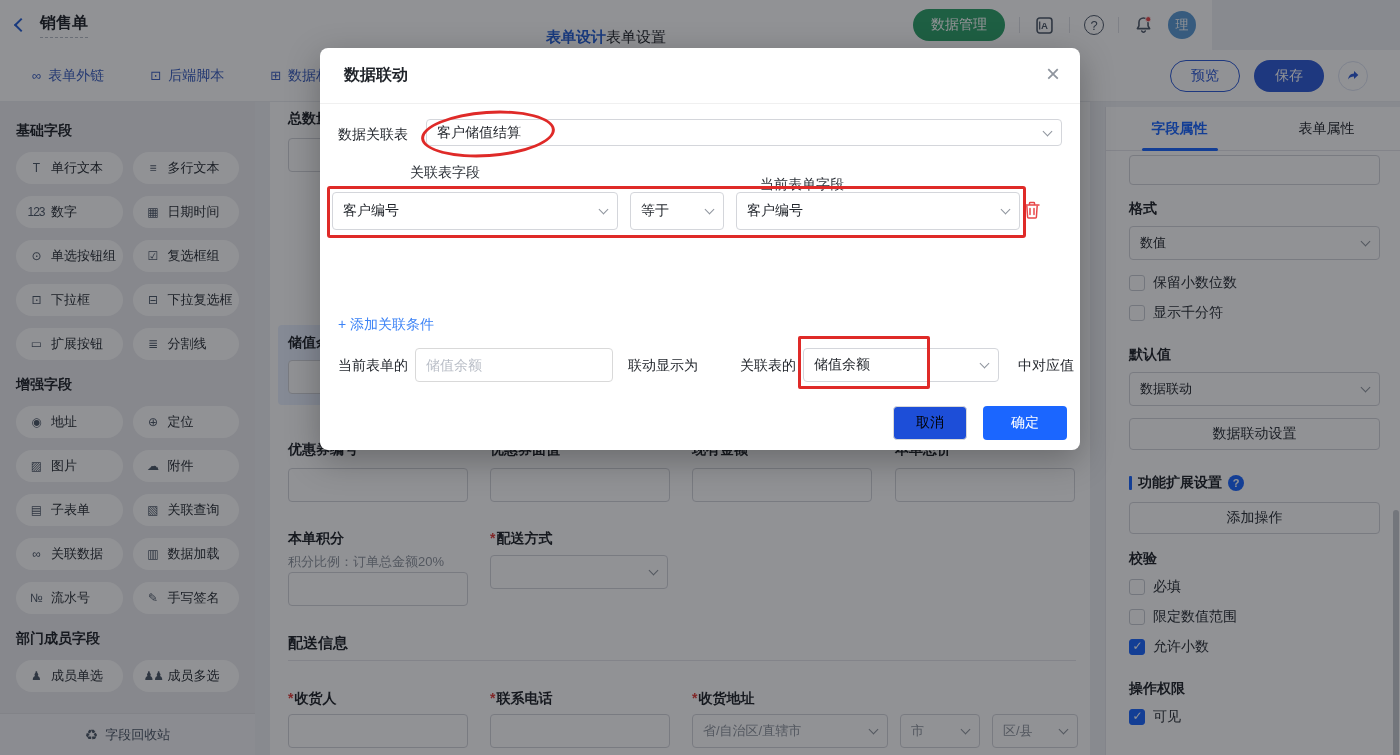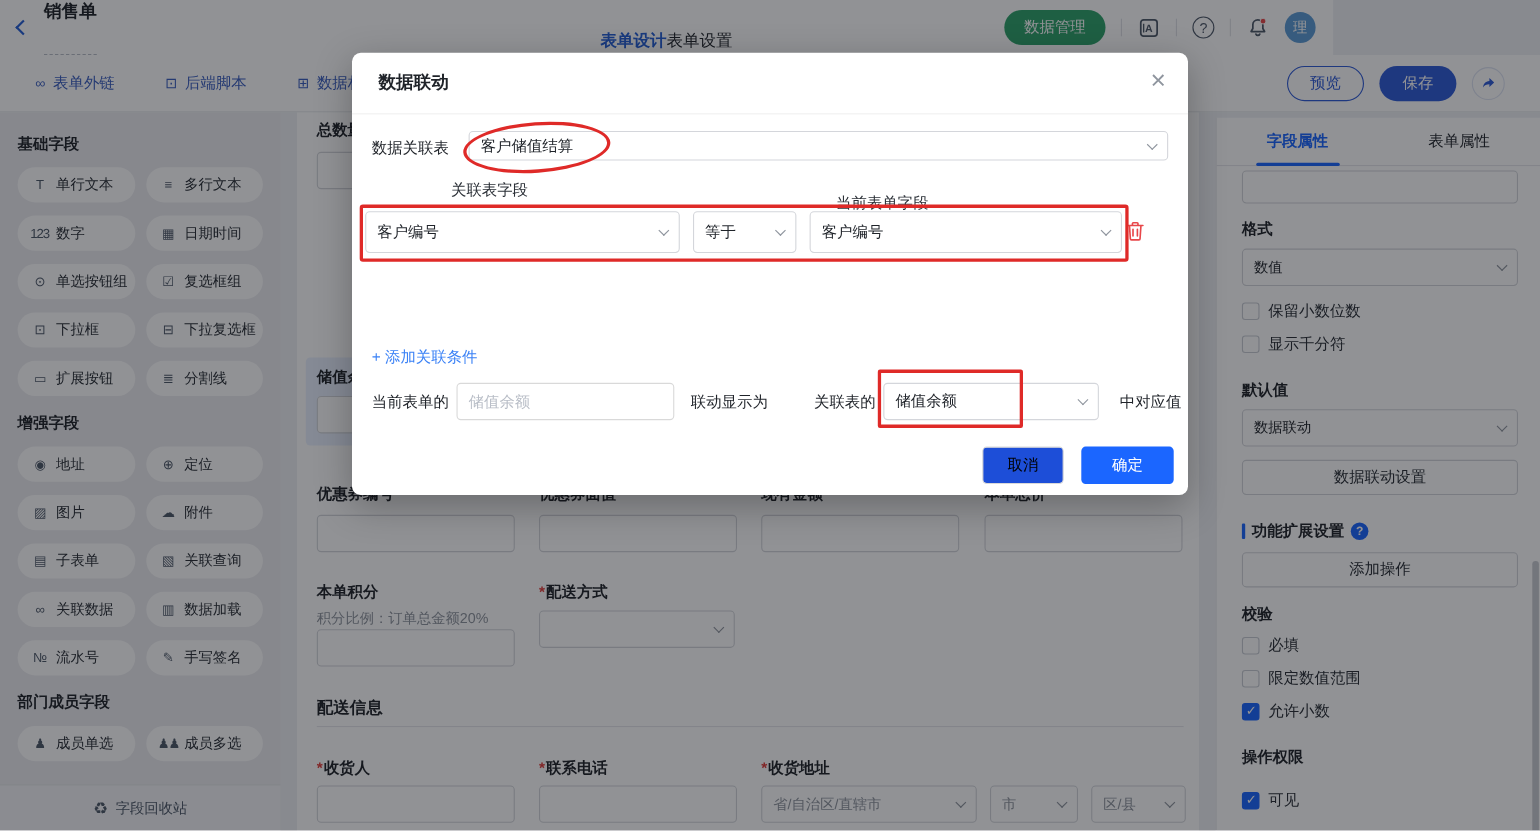--- a/index.html
+++ b/index.html
@@ -1,21 +1,21 @@
 <!DOCTYPE html>
 <html><head>
 <meta charset="utf-8">
 <style>
   *{box-sizing:border-box;margin:0;padding:0}
   html,body{width:1400px;height:755px;overflow:hidden}
   body{font-family:"Liberation Sans","DejaVu Sans",sans-serif;color:#1f2329;font-size:14px}
   #app{position:relative;width:1400px;height:755px;background:#eef0f4;overflow:hidden}
 
   
-  .topbar{position:absolute;left:0;top:0;width:1212px;height:50px;background:#fff;display:flex;padding:0 16px;z-index:5}
+  .topbar{position:absolute;left:0;top:0;width:1212px;height:50px;background:#fff;display:flex;align-items:center;padding:0 16px;z-index:5}
   .back{display:flex;align-items:center;margin-right:14px;cursor:pointer}
   .chev-left{width:10px;height:10px;border-left:2.2px solid #2660d6;border-bottom:2.2px solid #2660d6;transform:rotate(45deg)}
   .form-title{font-size:16px;font-weight:bold;border-bottom:1px dashed #b9bec7;padding-bottom:3px}
   .topbar-tabs{position:absolute;left:50%;top:12px;height:50px;transform:translateX(-50%);display:flex;align-items:center}
   .ttab{font-size:15px;cursor:pointer}
   .ttab.active{color:#2660d6;font-weight:bold}
   .topbar-right{margin-left:auto;display:flex;align-items:center;gap:14px}
   .pill-green{background:#2fa36b;color:#fff;padding:7px 18px;border-radius:17px;font-size:14px;border:none;cursor:pointer}
   .sep{width:1px;height:16px;background:#dfe0e5}
   .icon-btn{display:flex;align-items:center;justify-content:center;cursor:pointer}
@@ -351,21 +351,21 @@
       </div>
       <div class="cb-row">
         <span class="cb"></span>
         <span>限定数值范围</span>
       </div>
       <div class="cb-row">
         <span class="cb on"></span>
         <span>允许小数</span>
       </div>
       <div class="p-label" style="margin-top:24px">操作权限</div>
-      <div class="cb-row" style="margin-top:21px">
+      <div class="cb-row" style="margin-top:10px">
         <span class="cb on"></span>
         <span>可见</span>
       </div>
     </div>
     <div class="p-scrollthumb"></div>
   </div>
 
   <div class="overlay"></div>
 
   <div class="modal">

